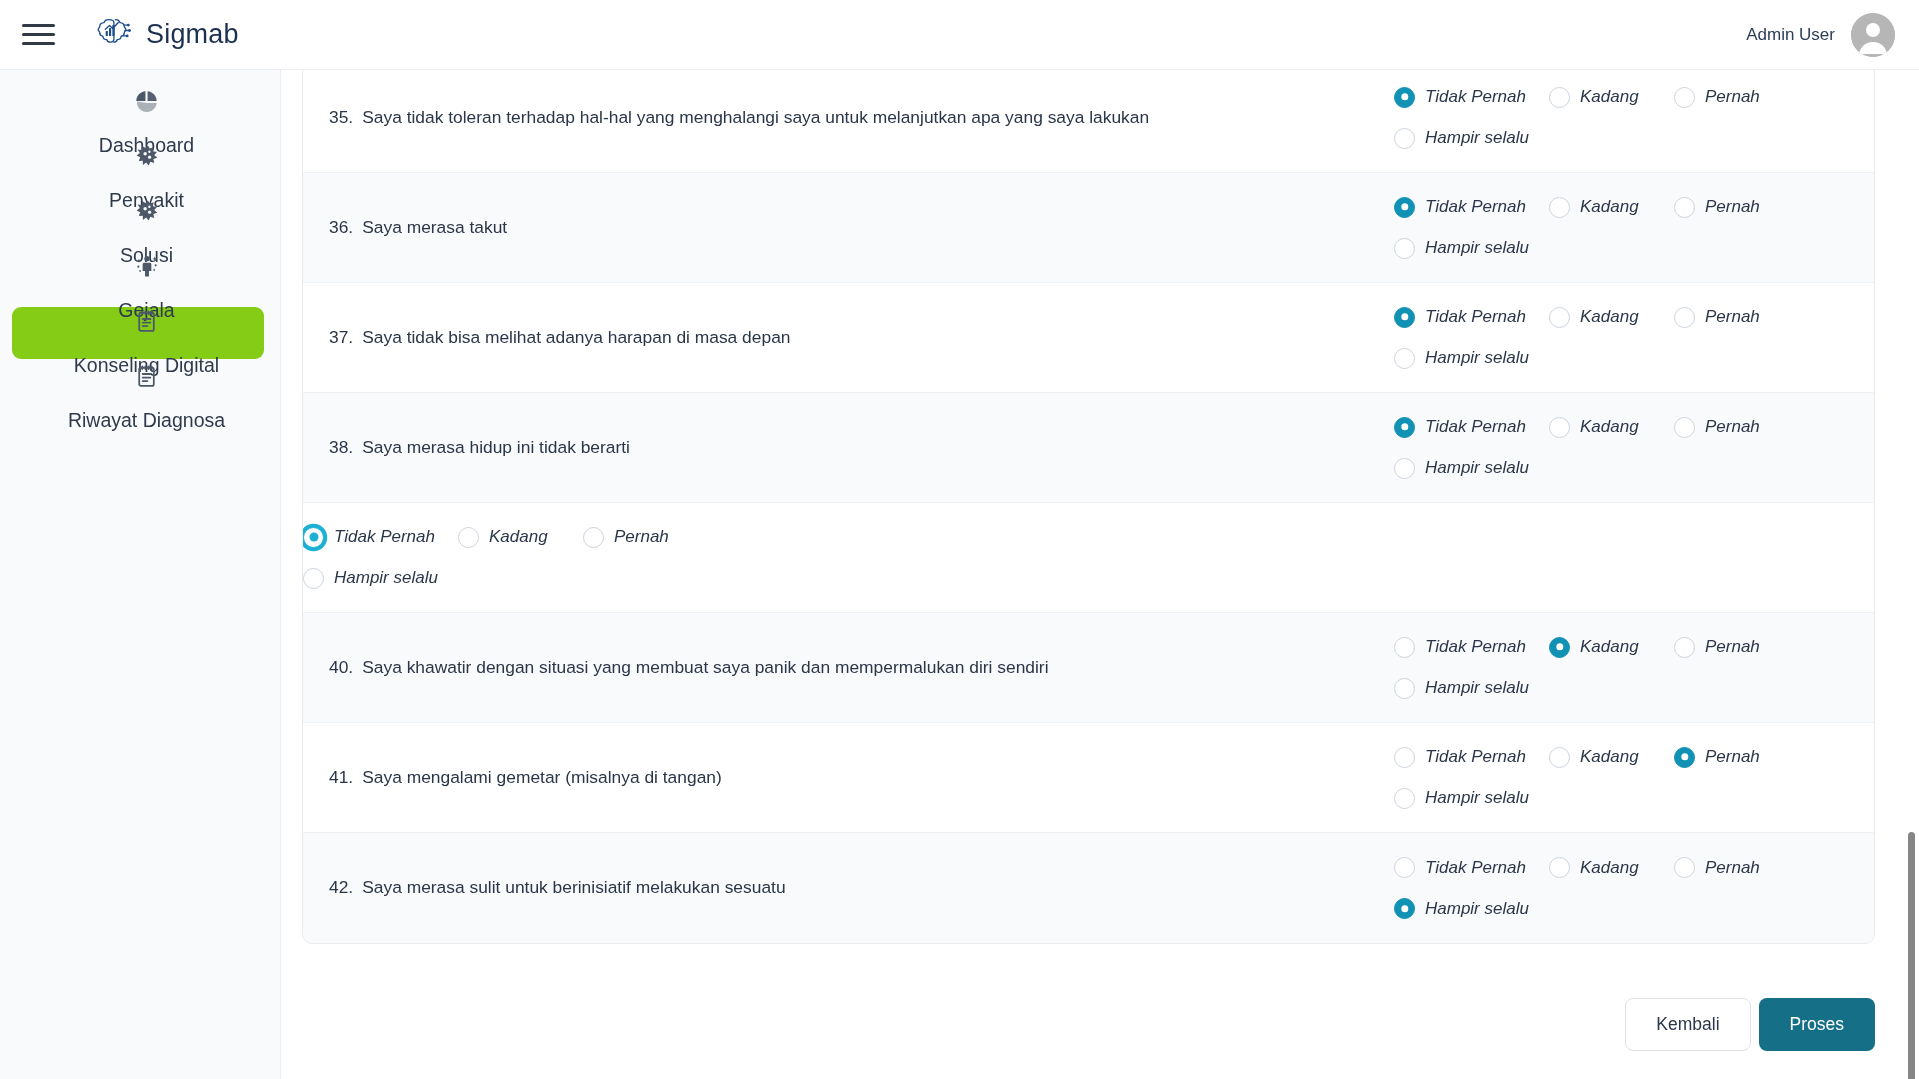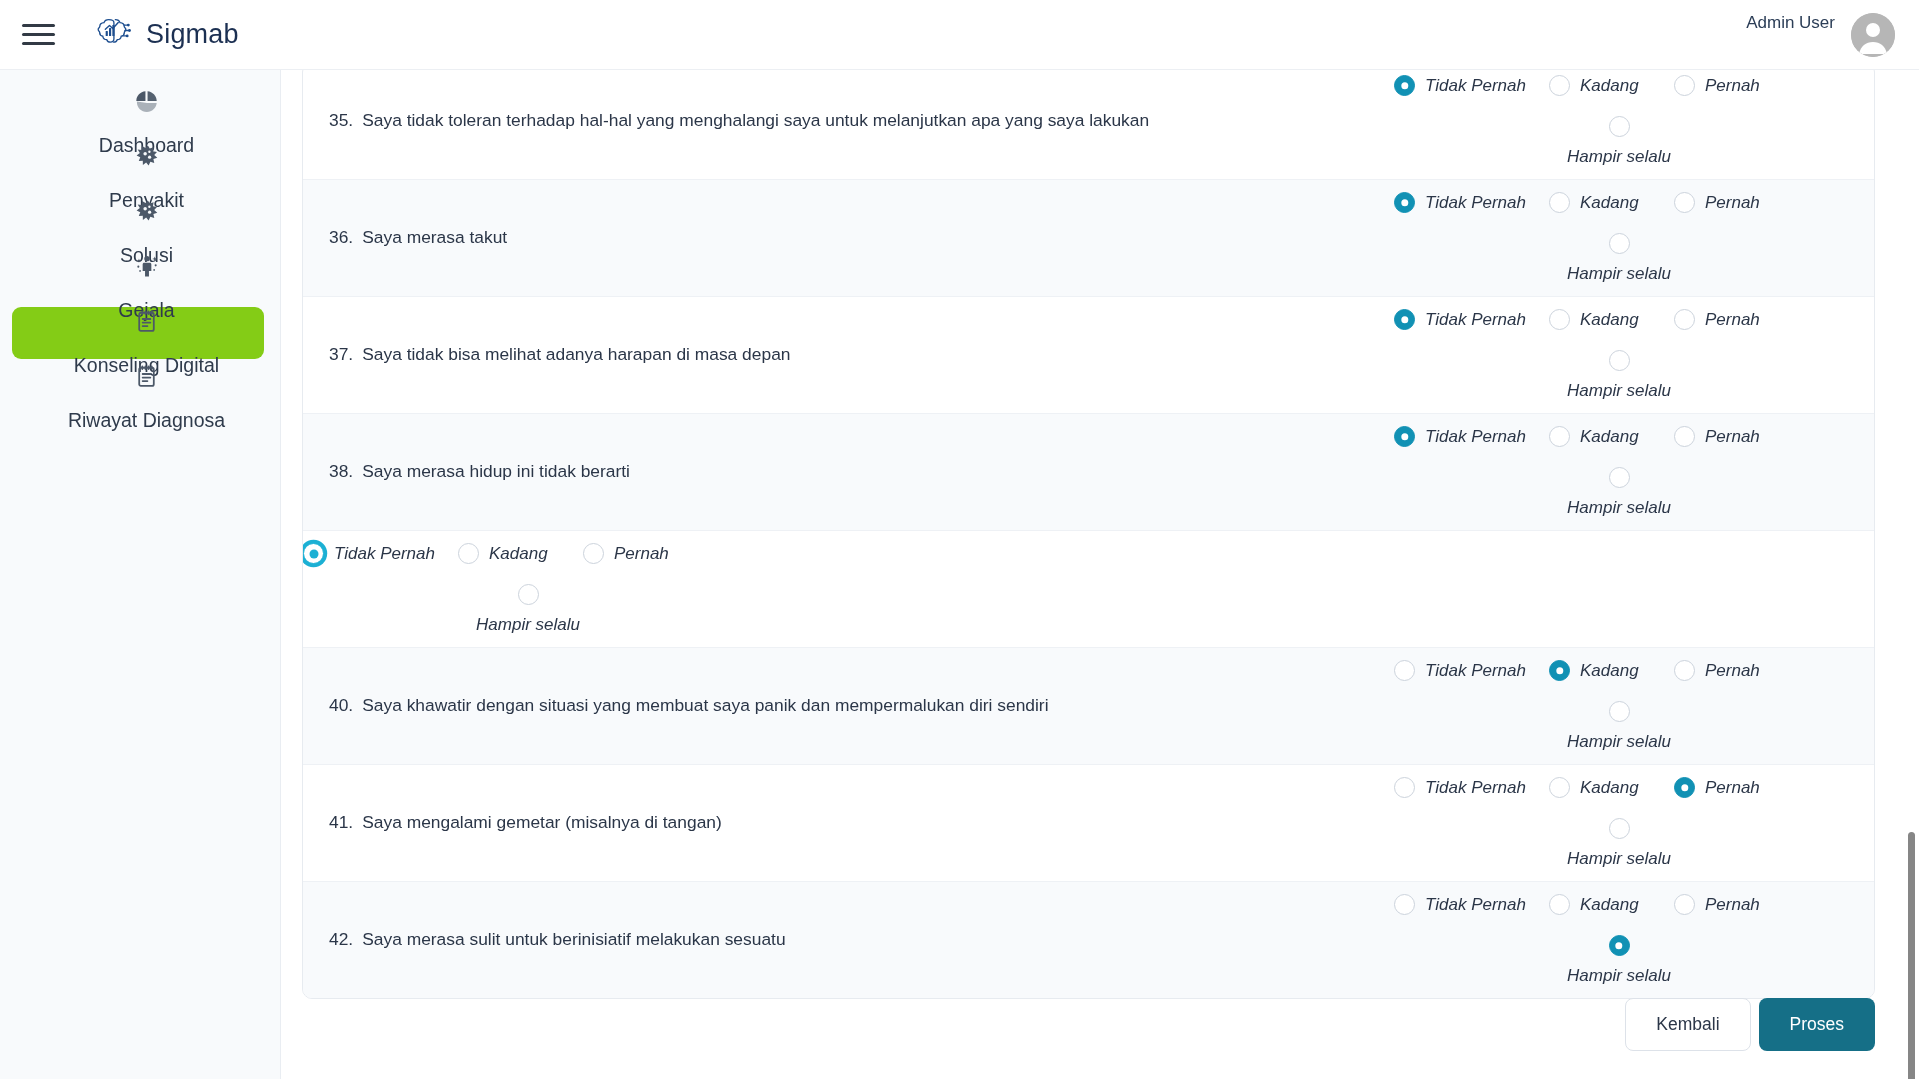--- a/index.html
+++ b/index.html
@@ -22,21 +22,21 @@
   .hamburger {
     margin-left: 22px; width: 34px; height: 34px;
     display: flex; flex-direction: column; justify-content: center;
     gap: 6px; cursor: pointer;
   }
   .hamburger span { display: block; height: 3.2px; width: 33px; background: #323a45; border-radius: 2px; }
   .brand { display: flex; align-items: center; margin-left: 36px; gap: 14px; }
   .brand-title { font-size: 27px; color: #1c3052; font-weight: 400; letter-spacing: .2px; }
   .topbar-right {
     margin-left: auto; margin-right: 24px;
-    display: flex; gap: 16px;
+    display: flex; align-items: center; gap: 16px;
   }
   .user-name { font-size: 17px; color: #2c3e57; }
   .avatar {
     width: 44px; height: 44px; border-radius: 50%;
     background: #b6b6b6; overflow: hidden; position: relative;
   }
 
   
   .sidebar {
     position: absolute; top: 70px; left: 0; bottom: 0; width: 281px;
@@ -91,21 +91,21 @@
     align-content: center;
     row-gap: 20px;
   }
   .opt {
     display: flex; align-items: center; gap: 10px;
     cursor: pointer;
   }
   .opt.w1 { width: 155px; }
   .opt.w2 { width: 125px; }
   .opt.w3 { width: 130px; }
-  .opt.wfull { width: 100%; flex-direction: column; }
+  .opt.wfull { width: 100%; }
   .radio {
     width: 21px; height: 21px; border-radius: 50%;
     border: 1.6px solid #ccd3dc; background: #ffffff;
     flex: 0 0 21px; position: relative;
   }
   .radio.checked {
     border-color: #1191b4; background: #1191b4;
   }
   .radio.checked::after {
     content: ""; position: absolute;

